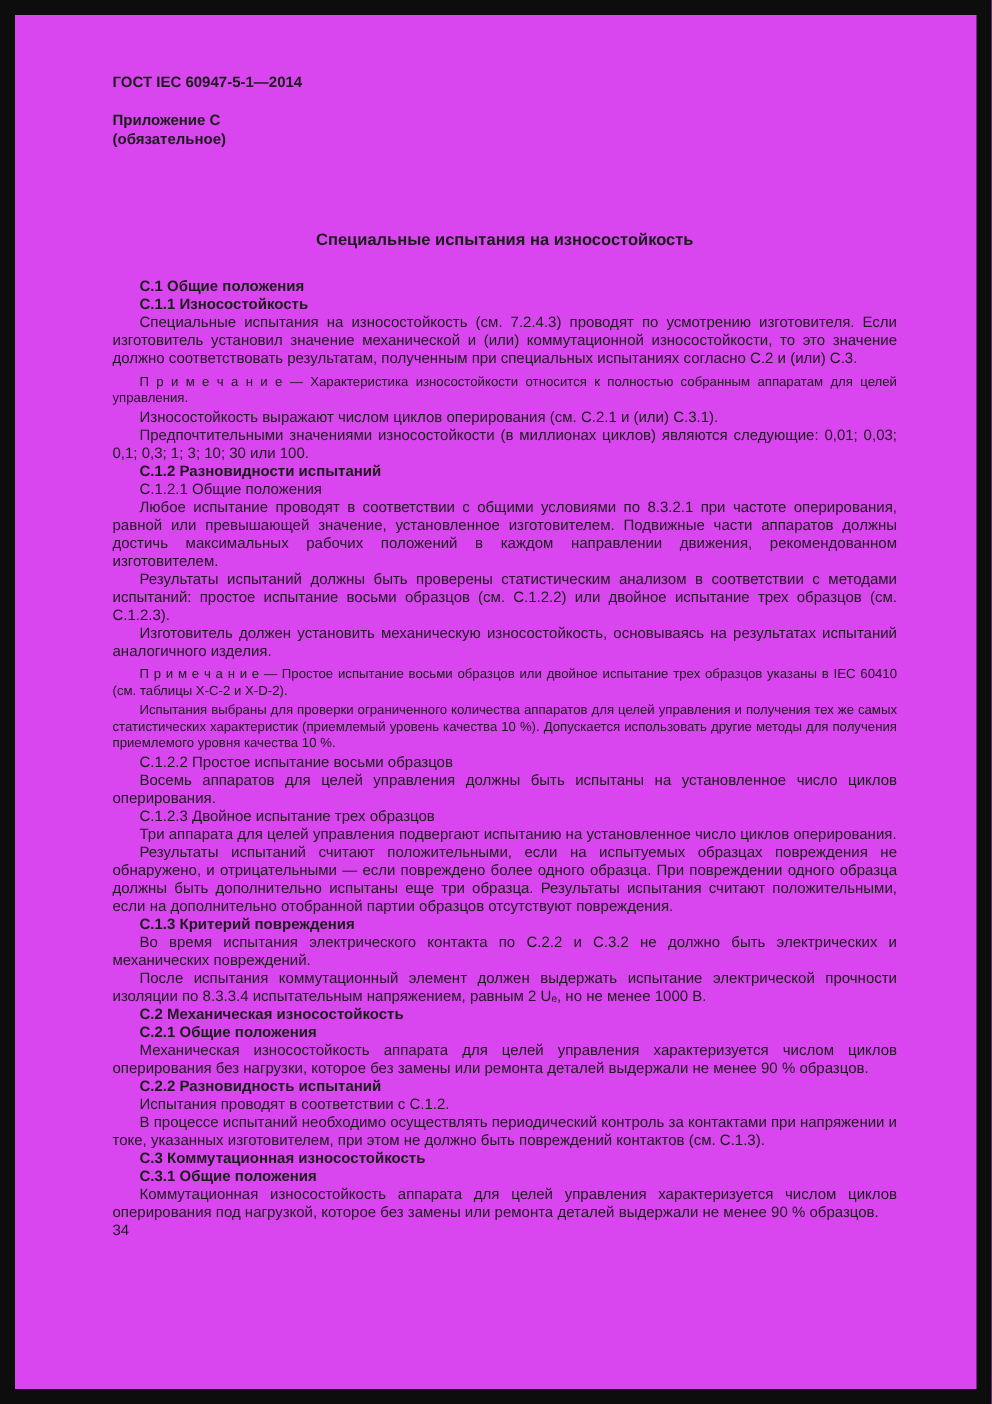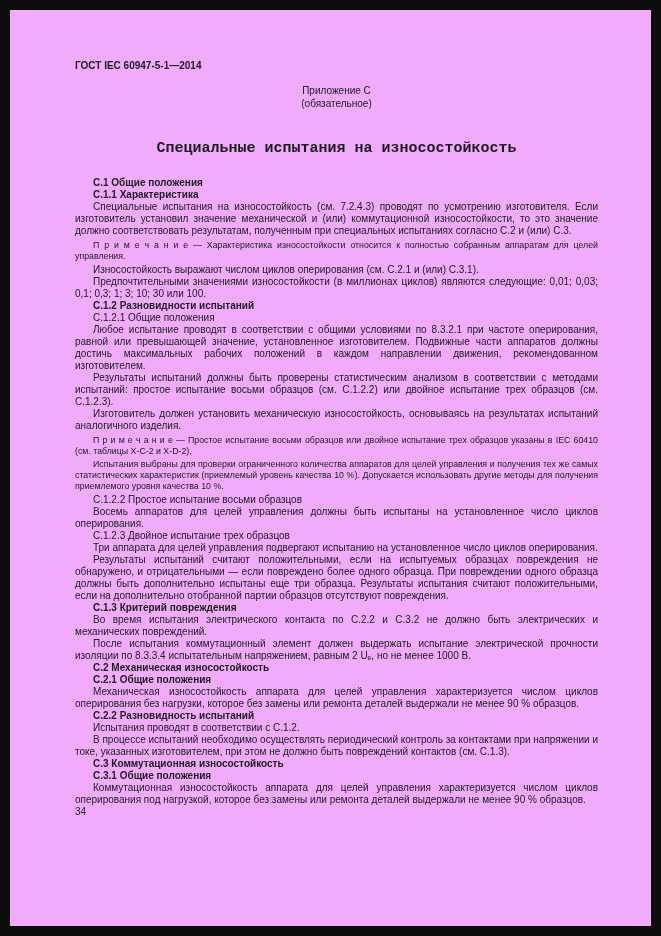--- a/index.html
+++ b/index.html
@@ -6,43 +6,41 @@
   html, body { width: 661px; height: 936px; }
   body {
     background: #0d0d0d;
     position: relative;
     font-family: "Liberation Sans", "DejaVu Sans", sans-serif;
   }
   .page {
     position: absolute;
     left: 10px; top: 10px;
     width: 641px; height: 916px;
-    background: #f0abfc;
+    background: #d946ef;
     color: #1b1b1b;
-    padding: 50px 53px 0 65px;
+    padding: 40px 53px 0 65px;
     overflow: hidden;
   }
   .doc-header {
     font-weight: bold;
     font-size: 10px;
     margin-bottom: 14px;
   }
   .annex {
-    text-align: center;
-    font-weight: normal;
+    font-weight: bold;
     font-size: 10px;
     line-height: 1.25;
-    margin-bottom: 30px;
+    margin-bottom: 54px;
   }
   .doc-title {
     text-align: center;
     font-weight: bold;
-    font-size: 15px;
+    font-size: 11px;
     margin-bottom: 20px;
-    font-family: Liberation Mono, monospace;
   }
   .doc-body p {
     font-size: 10px;
     line-height: 12px;
     text-align: justify;
     text-indent: 18px;
   }
   .doc-body p.heading { font-weight: bold; }
   .doc-body p.note {
     font-size: 8.8px;
@@ -62,21 +60,21 @@
 
   <div class="annex">
     <div>Приложение С</div>
     <div>(обязательное)</div>
   </div>
 
   <div class="doc-title">Специальные испытания на износостойкость</div>
 
   <div class="doc-body">
       <p class="heading">С.1 Общие положения</p>
-      <p class="heading">С.1.1 Характеристика</p>
+      <p class="heading">С.1.1 Износостойкость</p>
       <p class="para">Специальные испытания на износостойкость (см. 7.2.4.3) проводят по усмотрению изготовителя. Если изготовитель установил значение механической и (или) коммутационной износостойкости, то это значение должно соответствовать результатам, полученным при специальных испытаниях согласно С.2 и (или) С.3.</p>
       <p class="note">П р и м е ч а н и е — Характеристика износостойкости относится к полностью собранным аппаратам для целей управления.</p>
       <p class="para">Износостойкость выражают числом циклов оперирования (см. С.2.1 и (или) С.3.1).</p>
       <p class="para">Предпочтительными значениями износостойкости (в миллионах циклов) являются следующие: 0,01; 0,03; 0,1; 0,3; 1; 3; 10; 30 или 100.</p>
       <p class="heading">С.1.2 Разновидности испытаний</p>
       <p class="subheading">С.1.2.1 Общие положения</p>
       <p class="para">Любое испытание проводят в соответствии с общими условиями по 8.3.2.1 при частоте оперирования, равной или превышающей значение, установленное изготовителем. Подвижные части аппаратов должны достичь максимальных рабочих положений в каждом направлении движения, рекомендованном изготовителем.</p>
       <p class="para">Результаты испытаний должны быть проверены статистическим анализом в соответствии с методами испытаний: простое испытание восьми образцов (см. С.1.2.2) или двойное испытание трех образцов (см. С.1.2.3).</p>
       <p class="para">Изготовитель должен установить механическую износостойкость, основываясь на результатах испытаний аналогичного изделия.</p>
       <p class="note">П р и м е ч а н и е — Простое испытание восьми образцов или двойное испытание трех образцов указаны в IEC 60410 (см. таблицы X-C-2 и X-D-2).</p>

